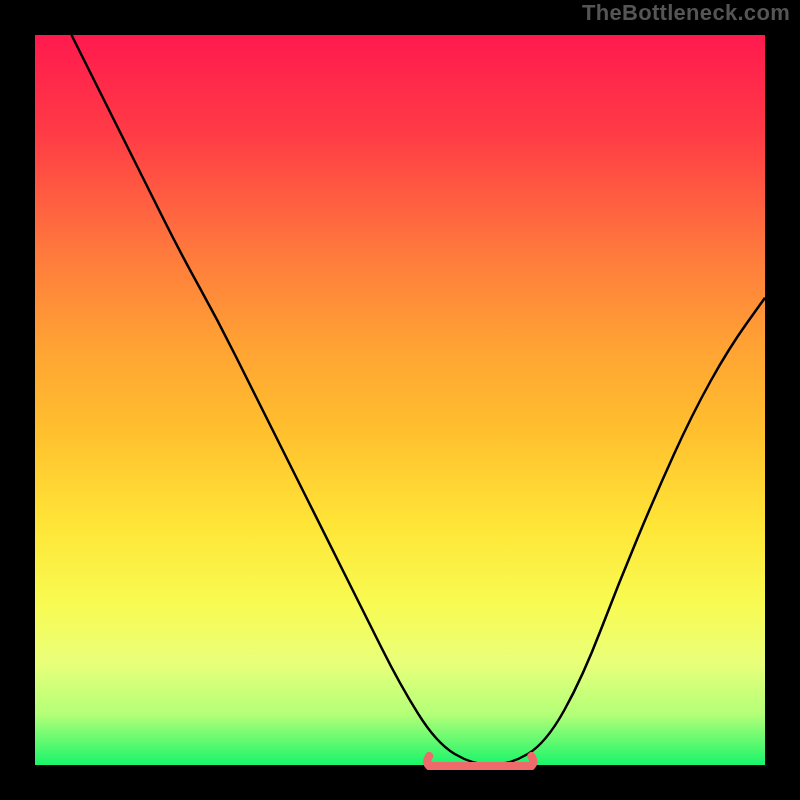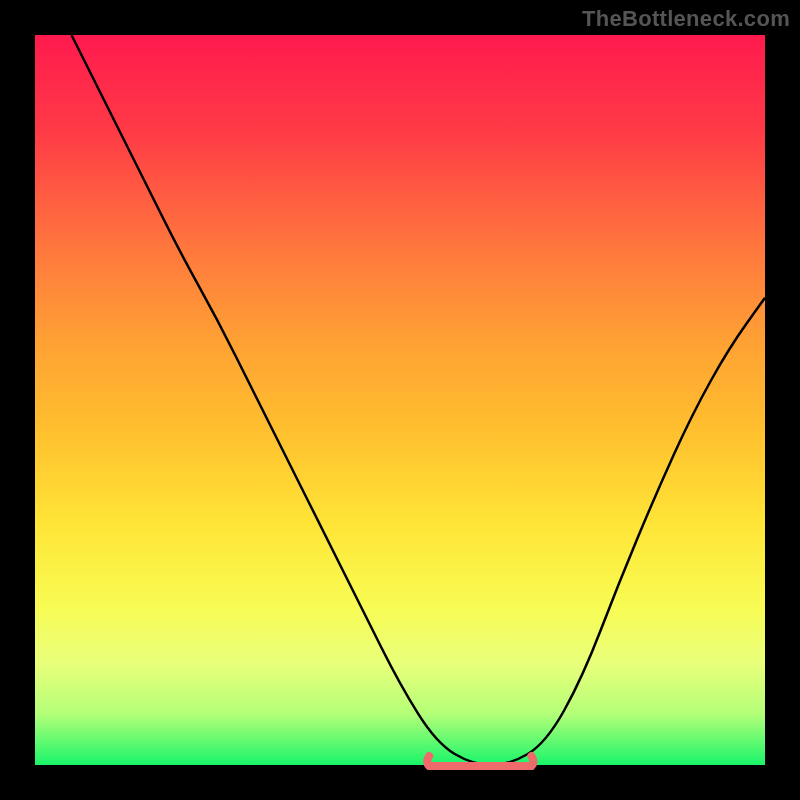--- a/index.html
+++ b/index.html
@@ -12,21 +12,21 @@
     font-family: Arial, Helvetica, sans-serif;
   }
   .frame {
     position: relative;
     width: 800px;
     height: 800px;
     background: #000;
   }
   .watermark {
     position: absolute;
-    top: 6px;
+    top: 0;
     right: 10px;
     color: #555555;
     font-size: 22px;
     font-weight: 600;
     letter-spacing: 0.3px;
     z-index: 3;
     user-select: none;
   }
   .plot-area {
     position: absolute;

